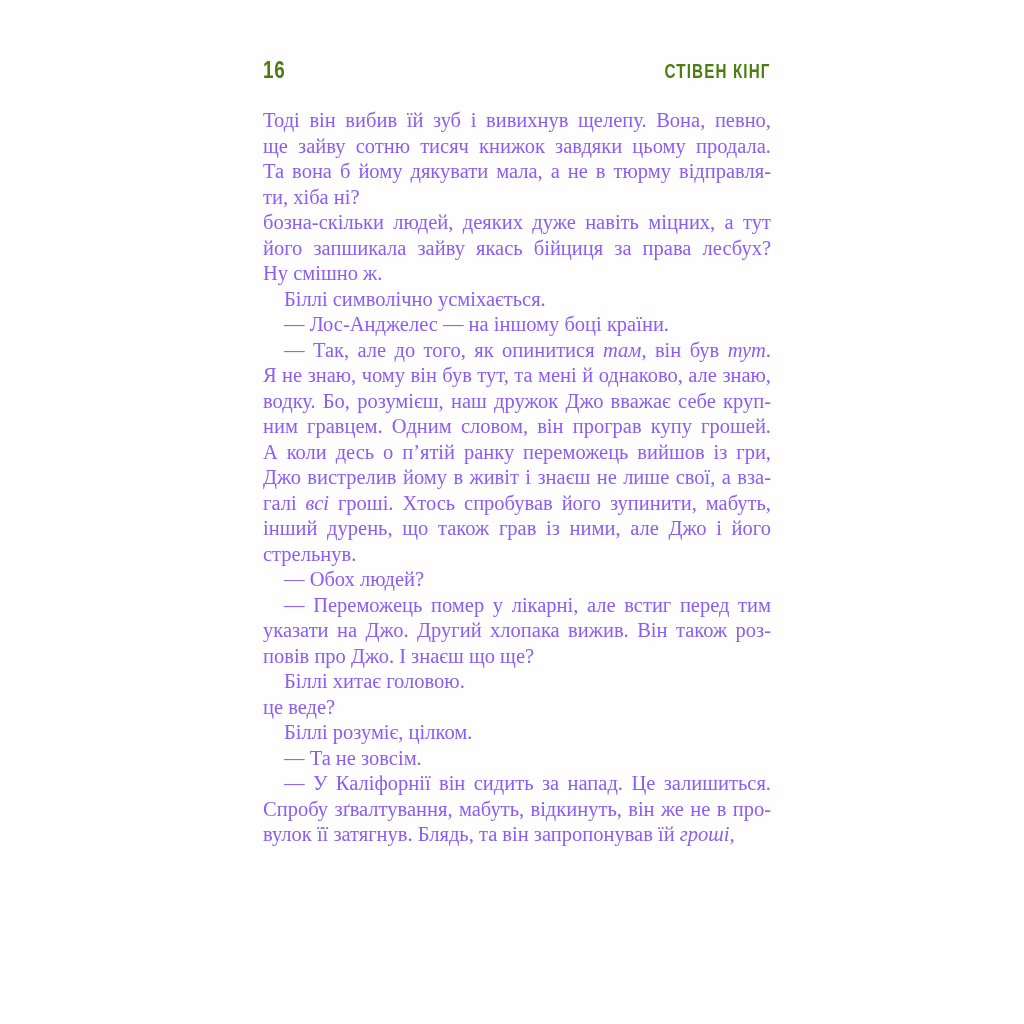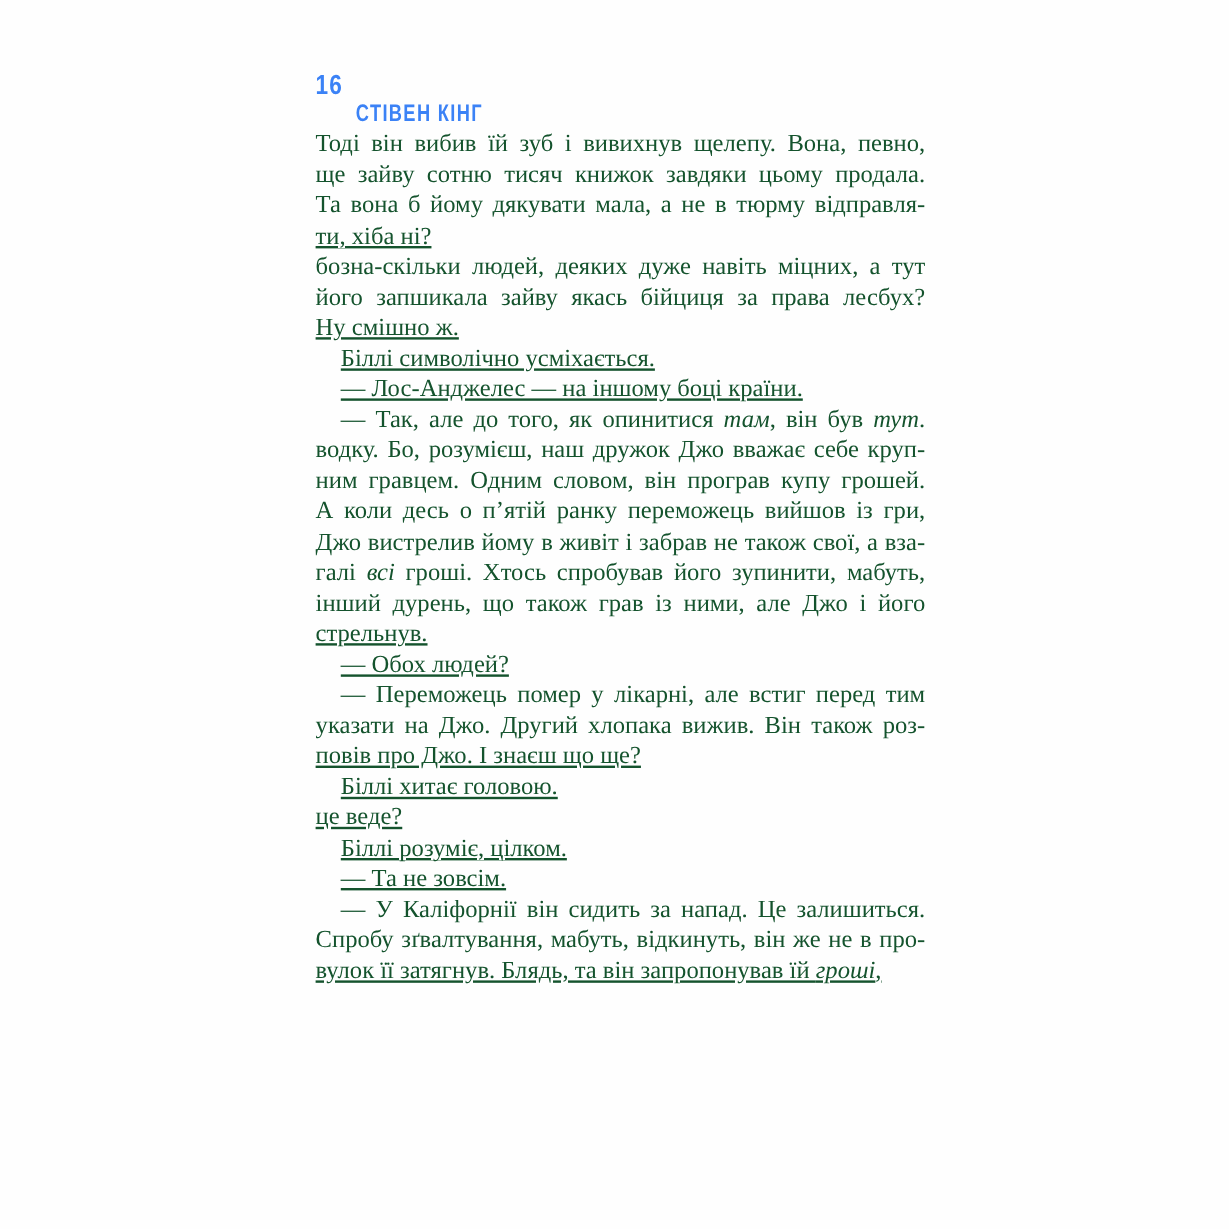--- a/index.html
+++ b/index.html
@@ -18,22 +18,21 @@
   .page-header {
     position: absolute;
     left: 263px;
     top: 57px;
     width: 508px;
     display: flex;
     justify-content: space-between;
     align-items: baseline;
     font-family: "Liberation Sans", sans-serif;
     font-weight: 700;
-    color: #3b82f6;
-    flex-direction: column;
+    color: #4d7c0f;
   }
   .page-num {
     display: inline-block;
     font-size: 23px;
     letter-spacing: 1px;
     transform: scaleX(0.82);
     transform-origin: left center;
   }
   .running-header {
     display: inline-block;
@@ -43,33 +42,32 @@
     transform-origin: right center;
     white-space: nowrap;
   }
   .page-body {
     position: absolute;
     left: 263px;
     top: 108px;
     width: 508px;
     font-size: 20.5px;
     line-height: 25.5px;
-    color: #14532d;
+    color: #8b5cf6;
   }
   .line {
     text-align: justify;
     text-align-last: justify;
     height: 25.5px;
     overflow: visible;
     white-space: normal;
   }
   .line.nojust {
     text-align: center;
     text-align-last: left;
-    text-decoration: underline;
   }
   .line.ind {
     text-indent: 21px;
   }
   .line i {
     font-style: italic;
   }
 </style>
 </head>
 <body>
@@ -83,24 +81,25 @@
       <div class="line"><span>Тоді він вибив їй зуб і вивихнув щелепу. Вона, певно,</span></div>
       <div class="line"><span>ще зайву сотню тисяч книжок завдяки цьому продала.</span></div>
       <div class="line"><span>Та вона б йому дякувати мала, а не в тюрму відправля-</span></div>
       <div class="line nojust"><span>ти, хіба ні?</span></div>
       <div class="line"><span>бозна-скільки людей, деяких дуже навіть міцних, а тут</span></div>
       <div class="line"><span>його запшикала зайву якась бійциця за права лесбух?</span></div>
       <div class="line nojust"><span>Ну смішно ж.</span></div>
       <div class="line nojust ind"><span>Біллі символічно усміхається.</span></div>
       <div class="line nojust ind"><span>— Лос-Анджелес — на іншому боці країни.</span></div>
       <div class="line ind"><span>— Так, але до того, як опинитися </span><i>там</i><span>, він був </span><i>тут</i><span>.</span></div>
+      <div class="line"><span>Я не знаю, чому він був тут, та мені й однаково, але знаю,</span></div>
       <div class="line"><span>водку. Бо, розумієш, наш дружок Джо вважає себе круп-</span></div>
       <div class="line"><span>ним гравцем. Одним словом, він програв купу грошей.</span></div>
       <div class="line"><span>А коли десь о п’ятій ранку переможець вийшов із гри,</span></div>
-      <div class="line"><span>Джо вистрелив йому в живіт і забрав не також свої, а вза-</span></div>
+      <div class="line"><span>Джо вистрелив йому в живіт і знаєш не лише свої, а вза-</span></div>
       <div class="line"><span>галі </span><i>всі</i><span> гроші. Хтось спробував його зупинити, мабуть,</span></div>
       <div class="line"><span>інший дурень, що також грав із ними, але Джо і його</span></div>
       <div class="line nojust"><span>стрельнув.</span></div>
       <div class="line nojust ind"><span>— Обох людей?</span></div>
       <div class="line ind"><span>— Переможець помер у лікарні, але встиг перед тим</span></div>
       <div class="line"><span>указати на Джо. Другий хлопака вижив. Він також роз-</span></div>
       <div class="line nojust"><span>повів про Джо. І знаєш що ще?</span></div>
       <div class="line nojust ind"><span>Біллі хитає головою.</span></div>
       <div class="line nojust"><span>це веде?</span></div>
       <div class="line nojust ind"><span>Біллі розуміє, цілком.</span></div>

